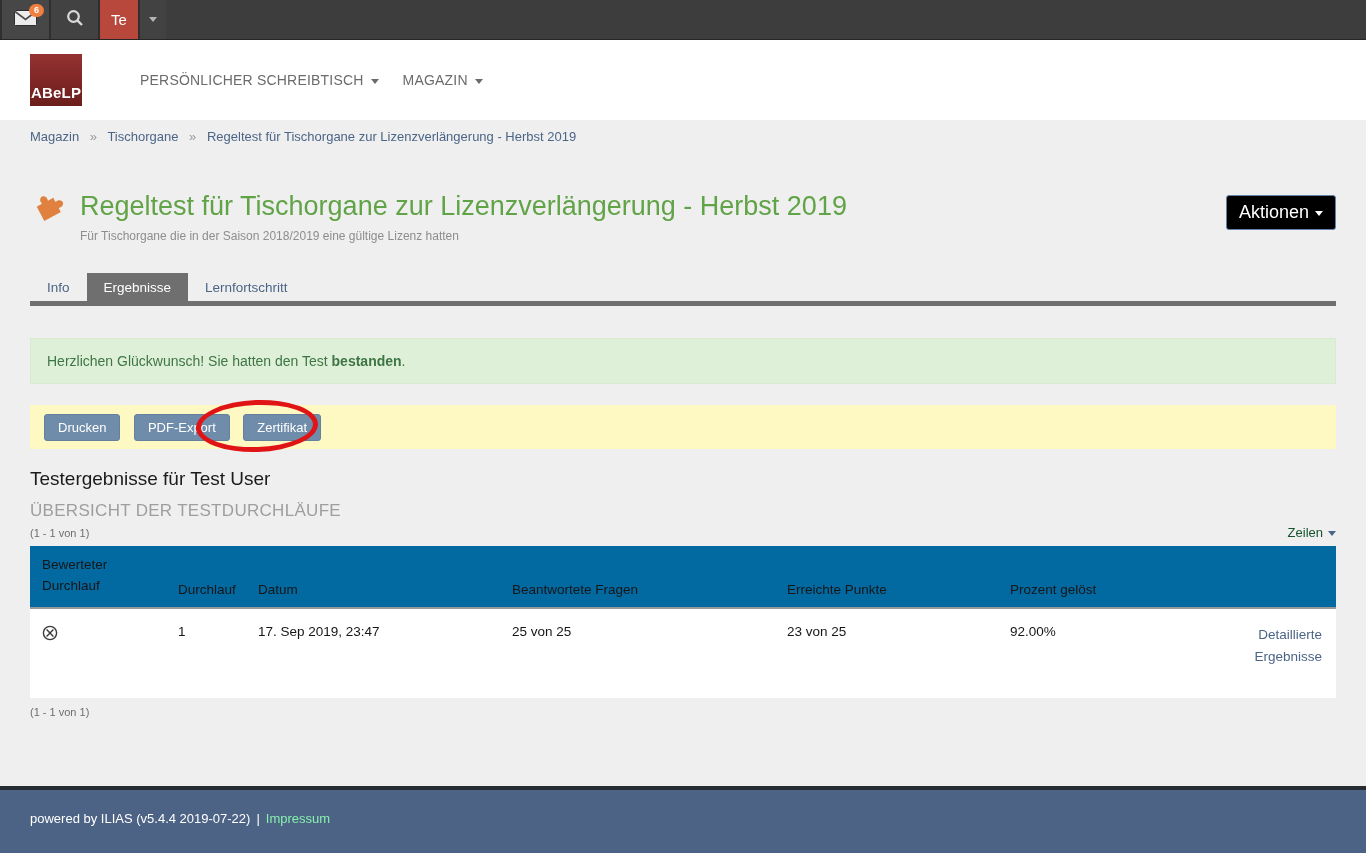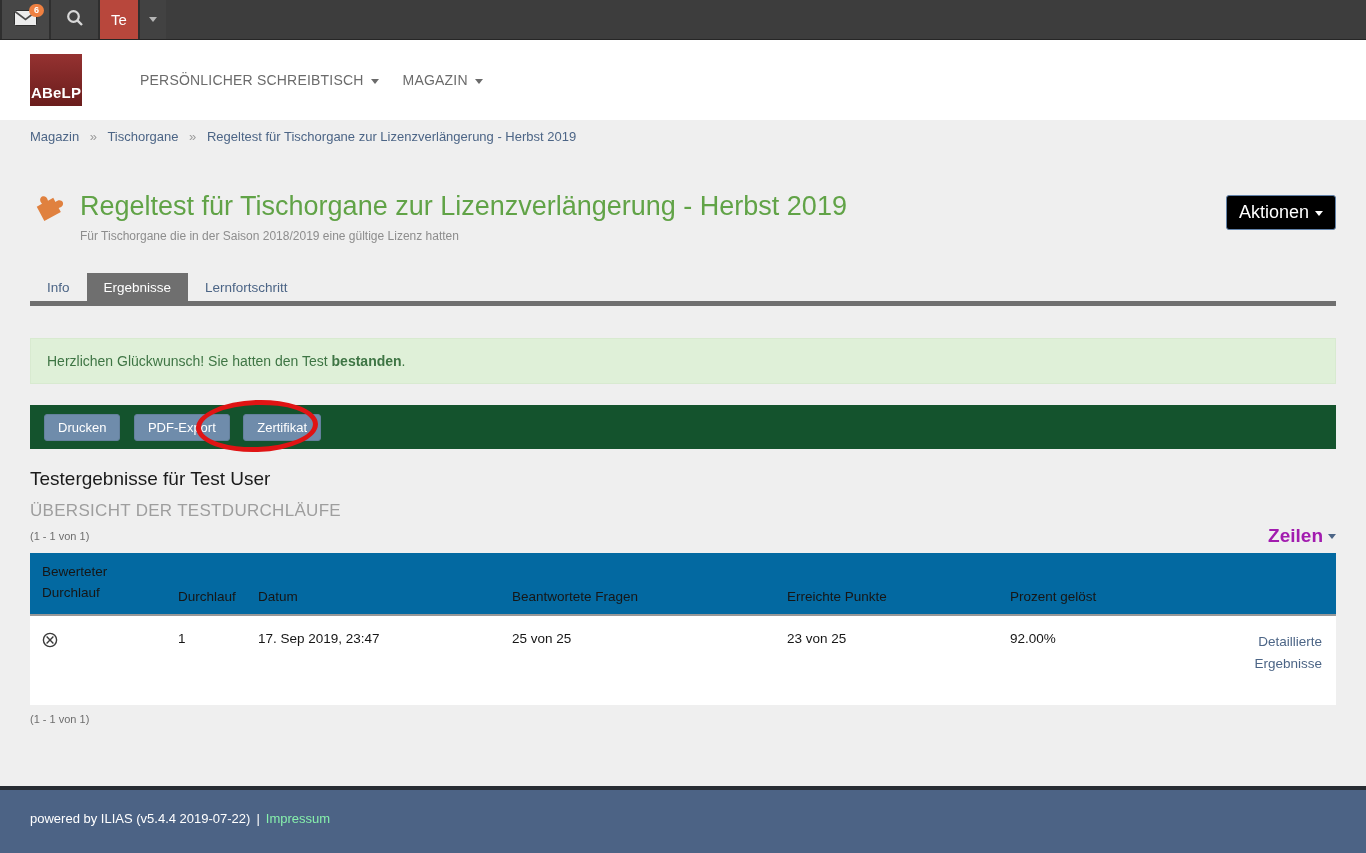--- a/index.html
+++ b/index.html
@@ -45,30 +45,30 @@
   
   .tabbar { margin:30px 30px 0; display:flex; border-bottom:5px solid #6f6f6f; }
   .tab { padding:7px 17px 6px; font-size:13.5px; color:#4c6586; cursor:pointer; }
   .tab.active { background:#6f6f6f; color:#fff; }
 
   
   .alert { margin:32px 30px 0; background:#dff0d8; border:1px solid #d8ead0; color:#3e7544; font-size:14px; padding:14px 16px; }
   .alert b { font-weight:bold; }
 
   
-  .toolbar { margin:21px 30px 0; background:#14532d; padding:9px 14px; position:relative; height:44px; }
+  .toolbar { margin:21px 30px 0; background:#fef9c3; padding:9px 14px; position:relative; height:44px; }
   .btn { display:inline-block; background:#6f8cab; color:#fff; font-size:13px; padding:5px 13px; margin-right:9px; border:1px solid #64809c; border-radius:3px; cursor:pointer; }
   .annotation-circle { position:absolute; left:166px; top:-5px; width:122px; height:52px; border:5px solid #e01414; border-radius:50%; transform:rotate(-2deg); pointer-events:none; }
 
   
   .results-heading { margin:19px 30px 0; font-size:19px; font-weight:400; color:#1b1b1b; }
   .overview-title { margin:11px 30px 0; font-size:17px; font-weight:400; color:#9e9e9e; letter-spacing:.3px; }
   .range-row { margin:4px 30px 0; display:flex; justify-content:space-between; align-items:center; }
   .range { font-size:11px; color:#6e6e6e; }
-  .rows-link { font-size:19px; color:#a21caf; cursor:pointer;font-weight:bold; }
+  .rows-link { font-size:13px; color:#14532d; cursor:pointer; }
   .rows-link .caret { margin-left:5px; color:#4c6586; }
 
   
   .tablewrap { margin:6px 30px 0; }
   table { width:100%; border-collapse:collapse; table-layout:fixed; }
   thead th { background:#0369a1; text-align:left; vertical-align:bottom; font-weight:400; font-size:13.5px; color:#161616; padding:9px 8px 10px 0; border-bottom:2px solid #989898; }
   thead th:first-child { padding-left:12px; }
   .th-wrap { display:inline-block; max-width:80px; line-height:1.55; }
   tbody td { background:#fff; vertical-align:top; font-size:13.5px; color:#161616; padding:15px 8px 30px 0; }
   tbody td:first-child { padding-left:12px; }

